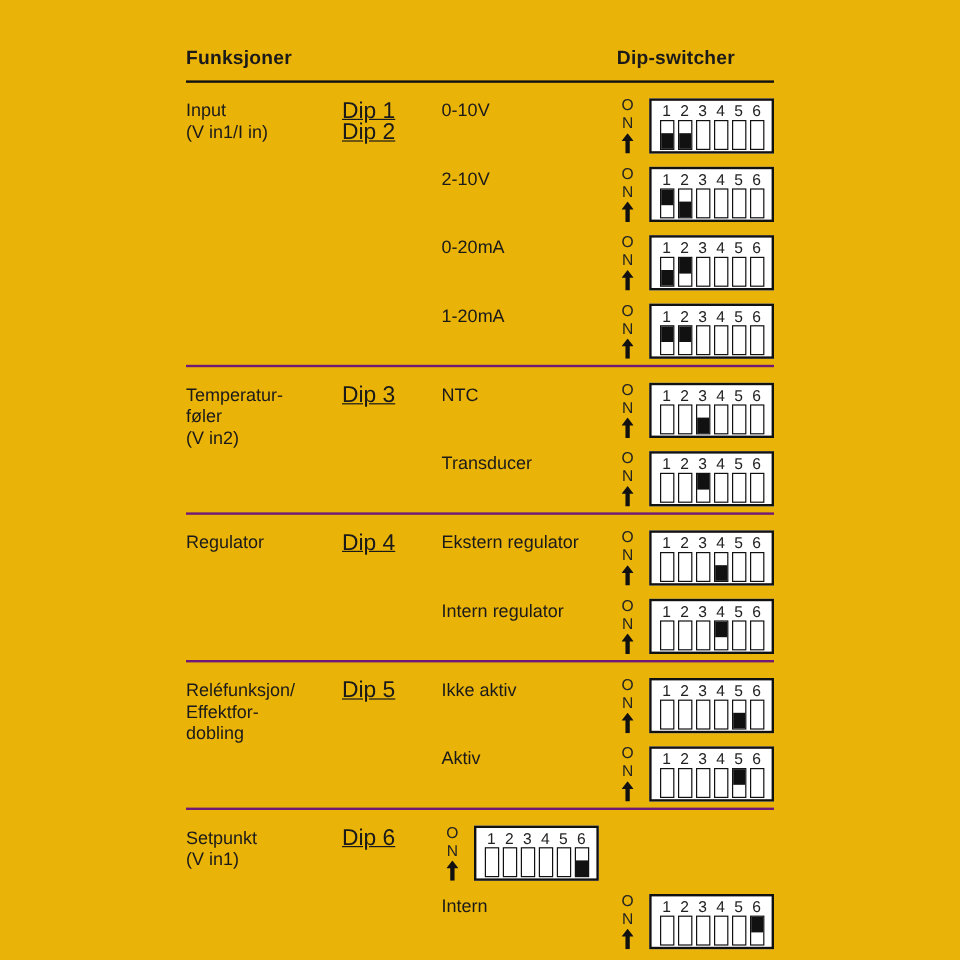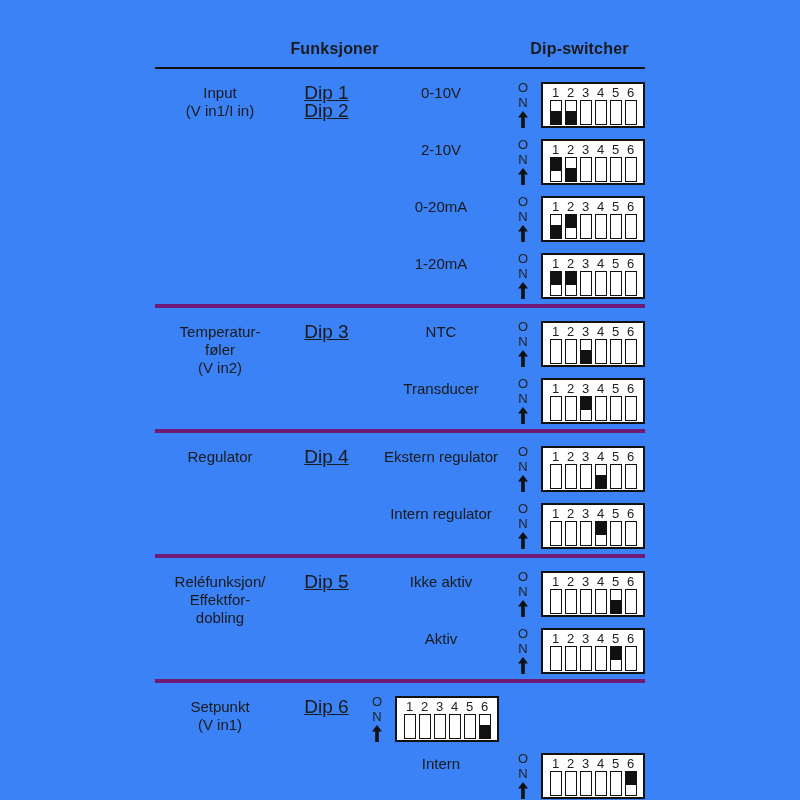--- a/index.html
+++ b/index.html
@@ -1,26 +1,25 @@
 <!DOCTYPE html>
 <html><head>
 <meta charset="utf-8">
 <style>
   html, body { margin: 0; padding: 0; background: #ffffff; }
   .page {
     position: relative;
     width: 800px;
     height: 800px;
-    background: #3b82f6;
+    background: #eab308;
     font-family: "Liberation Sans", "DejaVu Sans", sans-serif;
     color: #1a1a1a;
     overflow: hidden;
     box-sizing: border-box;
     padding: 8px 72px 0 155px;
-    text-align: center;
   }
   .content { width: 490px; }
 
   
   .header-row {
     display: flex;
     align-items: baseline;
     padding-bottom: 9px;
   }
   .header-funk {
@@ -36,21 +35,21 @@
     letter-spacing: 0.2px;
     margin-top: 32px;
   }
   .rule { height: 2px; background: #111; }
 
   
   .block {
     display: flex;
     align-items: flex-start;
     padding: 13px 0 5px 0;
-    border-bottom: 4px solid #701a75;
+    border-bottom: 2px solid #701a75;
   }
   .block.last { border-bottom: none; }
   .func-col {
     width: 130px;
     font-size: 15px;
     line-height: 18px;
     white-space: pre-line;
     padding-top: 2px;
   }
   .dip-col {

